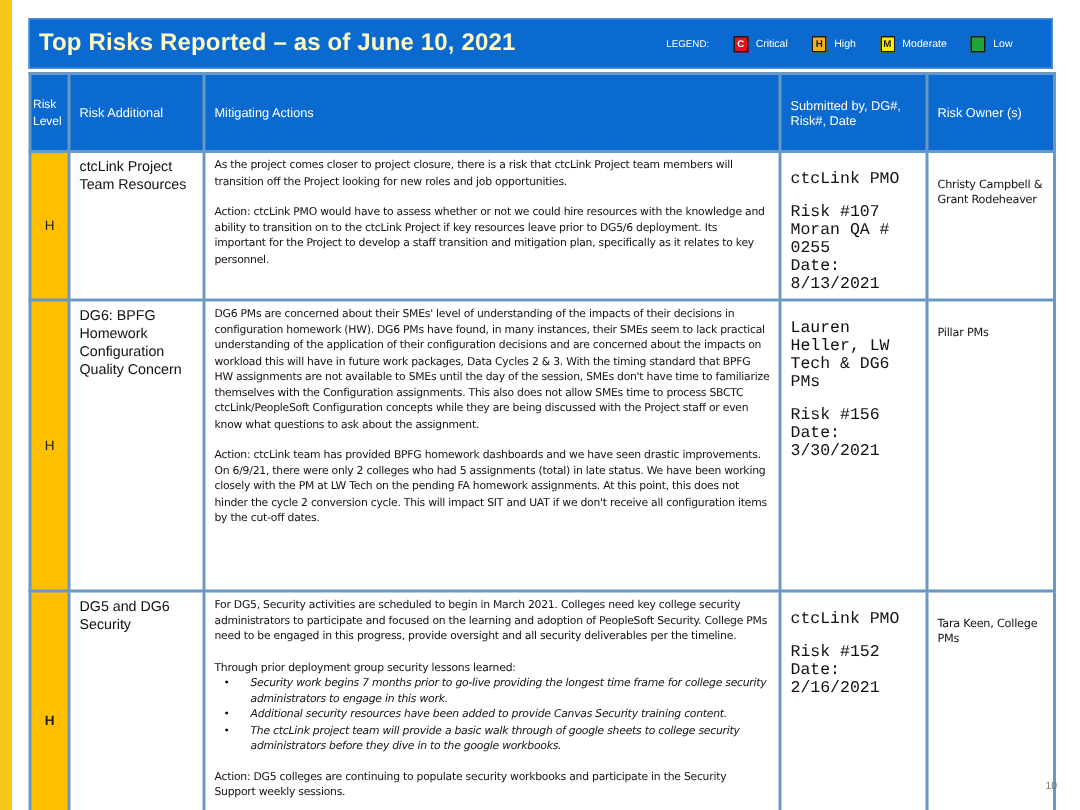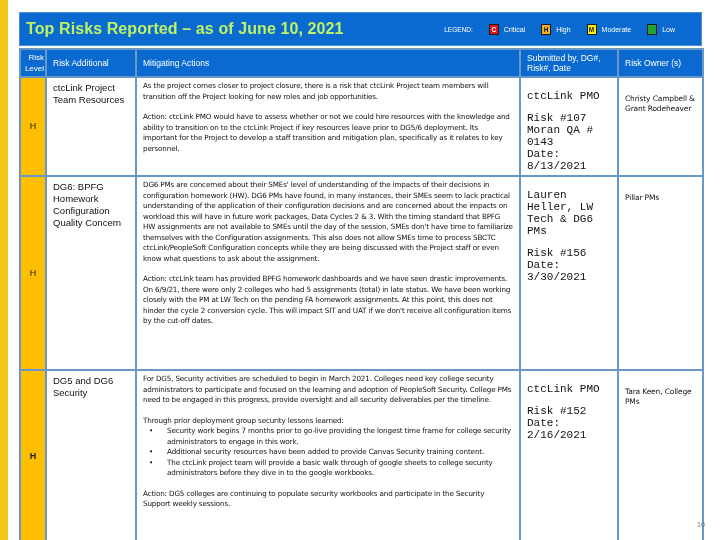--- a/index.html
+++ b/index.html
@@ -15,21 +15,21 @@
     .slide {
       position: absolute; left: 19px; top: 12px; width: 683px;
     }
     .title-bar {
       height: 34px; background: #0a6ad0;
       display: flex; align-items: center; justify-content: space-between;
       padding: 0 6px 0 6px; box-sizing: border-box;
       border: 1px solid #4d8fd6;
     }
     .title {
-      color: #bef264; font-weight: bold; font-size: 16px; letter-spacing: 0.1px;
+      color: #fef9c3; font-weight: bold; font-size: 16px; letter-spacing: 0.1px;
     }
     .legend {
       display: flex; align-items: center; gap: 6px; color: #ffffff; font-size: 7px;
       padding-right: 10px;
     }
     .legend .lg-label { margin-right: 10px; font-size: 6.5px; }
     .swatch {
       width: 10px; height: 11px; border: 1px solid #1a1a1a;
       display: inline-flex; align-items: center; justify-content: center;
       font-size: 6.5px; font-weight: bold; box-sizing: border-box;
@@ -37,21 +37,21 @@
     .legend-item { display: flex; align-items: center; gap: 5px; margin-right: 10px; }
     table {
       border-collapse: collapse; width: 683px; table-layout: fixed;
       margin-top: 2px;
     }
     th {
       background: #0a6ad0; color: #ffffff; font-weight: normal; font-size: 8.5px;
       text-align: left; padding: 2px 6px; border: 2px solid #6a98c4; height: 28px;
       box-sizing: border-box; vertical-align: middle;
     }
-    th.lvl-h { text-align: right; padding: 2px 1px; font-size: 8px; line-height: 11px; }
+    th.lvl-h { text-align: left; padding: 14px 1px; font-size: 8px; line-height: 11px; }
     td {
       border: 2px solid #6a98c4; vertical-align: top; padding: 3px 6px;
       font-size: 7.2px; line-height: 10.5px; color: #111111;
       font-family: "DejaVu Sans", sans-serif; letter-spacing: -0.15px;
     }
     td.lvl {
       background: #fdbf00; text-align: center; vertical-align: middle;
       font-size: 9px; color: #222; font-family: "Liberation Sans", sans-serif;
       padding: 0;
     }
@@ -62,21 +62,21 @@
     }
     td.sub {
       font-size: 11px; line-height: 12px; font-family: Liberation Mono, monospace;
       letter-spacing: 0; padding-top: 12px;
     }
     td.owner {
       font-size: 7.5px; line-height: 10px; padding-top: 16px;
     }
     .para { margin: 0 0 10px 0; }
     .para:last-child { margin-bottom: 0; }
-    ul { margin: 0 0 10px 0; padding-left: 20px; }
+    ul { margin: 0 0 10px 0; padding-left: 20px; font-style: italic; }
     ul li { margin: 0; padding-left: 4px; list-style: none; position: relative; }
     ul li::before { content: "•"; position: absolute; left: -14px; }
     .gap { height: 10px; }
     .page-num {
       position: absolute; left: 697px; top: 521px; font-size: 7px; color: #777;
     }
   </style>
 </head>
 <body>
 
@@ -129,21 +129,21 @@
         <td class="lvl">H</td>
         <td class="desc">ctcLink Project Team Resources</td>
         <td>
           <p class="para">As the project comes closer to project closure, there is a risk that ctcLink Project team members will transition off the Project looking for new roles and job opportunities.</p>
           <p class="para">Action: ctcLink PMO would have to assess whether or not we could hire resources with the knowledge and ability to transition on to the ctcLink Project if key resources leave prior to DG5/6 deployment. Its important for the Project to develop a staff transition and mitigation plan, specifically as it relates to key personnel.</p>
         </td>
         <td class="sub">
           <div>ctcLink PMO</div>
           <div class="gap"></div>
           <div>Risk #107</div>
-          <div>Moran QA # 0143</div>
+          <div>Moran QA # 0255</div>
           <div>Date: 8/13/2021</div>
         </td>
         <td class="owner">Christy Campbell &amp; Grant Rodeheaver</td>
       </tr>
 
       <tr style="height:194px;">
         <td class="lvl">H</td>
         <td class="desc">DG6: BPFG Homework Configuration Quality Concern</td>
         <td>
           <p class="para">DG6 PMs are concerned about their SMEs' level of understanding of the impacts of their decisions in configuration homework (HW). DG6 PMs have found, in many instances, their SMEs seem to lack practical understanding of the application of their configuration decisions and are concerned about the impacts on workload this will have in future work packages, Data Cycles 2 &amp; 3. With the timing standard that BPFG HW assignments are not available to SMEs until the day of the session, SMEs don't have time to familiarize themselves with the Configuration assignments. This also does not allow SMEs time to process SBCTC ctcLink/PeopleSoft Configuration concepts while they are being discussed with the Project staff or even know what questions to ask about the assignment.</p>

